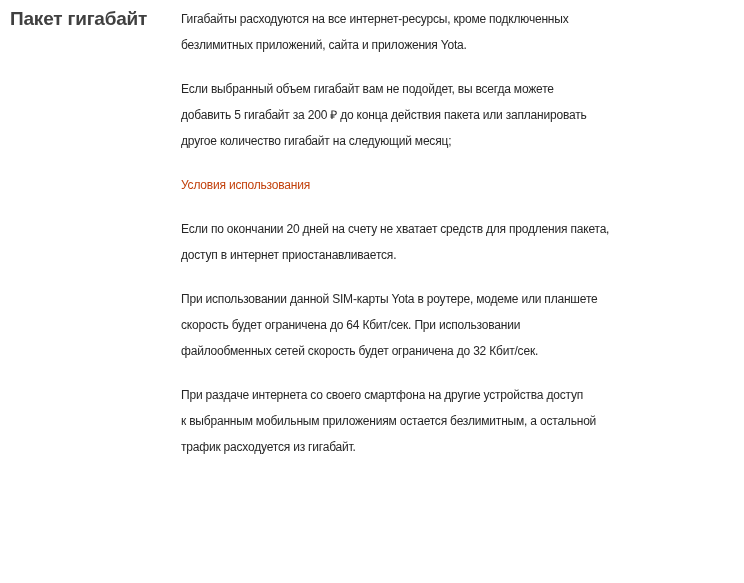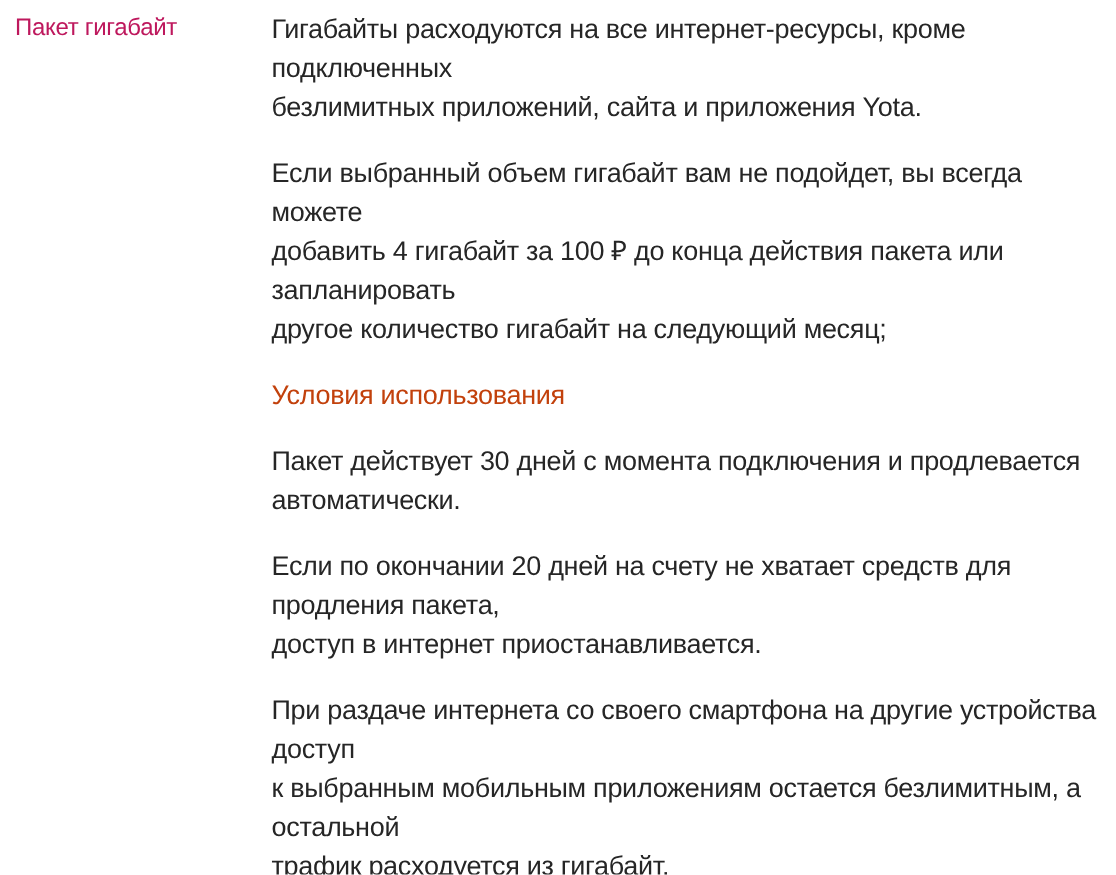--- a/index.html
+++ b/index.html
@@ -17,57 +17,58 @@
   .section {
     display: flex;
     box-sizing: border-box;
     padding: 6px 10px 0 10px;
   }
   .label-col {
     flex: 0 0 171px;
     width: 171px;
   }
   .section-label {
-    font-size: 16px;
-    font-weight: normal;
+    font-size: 19px;
+    font-weight: bold;
     line-height: 26px;
     letter-spacing: -0.2px;
-    color: #be185d;
+    color: #404040;
   }
   .content-col {
     flex: 1 1 auto;
     min-width: 0;
   }
   .para {
     margin: 0 0 18px 0;
-    font-size: 18px;
+    font-size: 12px;
     line-height: 26px;
     letter-spacing: -0.2px;
     white-space: pre-line; 
     color: #262626;
   }
   .para.muted {
     color: #c2410c;
   }
 </style>
 </head>
 <body>
 
 <div class="section">
   <div class="label-col">
     <div class="section-label">Пакет гигабайт</div>
   </div>
   <div class="content-col">
     <p class="para">Гигабайты расходуются на все интернет-ресурсы, кроме подключенных
 безлимитных приложений, сайта и приложения Yota.</p>
     <p class="para">Если выбранный объем гигабайт вам не подойдет, вы всегда можете
-добавить 4 гигабайт за 100 ₽ до конца действия пакета или запланировать
+добавить 5 гигабайт за 200 ₽ до конца действия пакета или запланировать
 другое количество гигабайт на следующий месяц;</p>
     <p class="para muted">Условия использования</p>
-    <p class="para">Пакет действует 30 дней с момента подключения и продлевается
-автоматически.</p>
     <p class="para">Если по окончании 20 дней на счету не хватает средств для продления пакета,
 доступ в интернет приостанавливается.</p>
+    <p class="para">При использовании данной SIM-карты Yota в роутере, модеме или планшете
+скорость будет ограничена до 64 Кбит/сек. При использовании
+файлообменных сетей скорость будет ограничена до 32 Кбит/сек.</p>
     <p class="para">При раздаче интернета со своего смартфона на другие устройства доступ
 к выбранным мобильным приложениям остается безлимитным, а остальной
 трафик расходуется из гигабайт.</p>
   </div>
 </div>
 
 </body></html>

